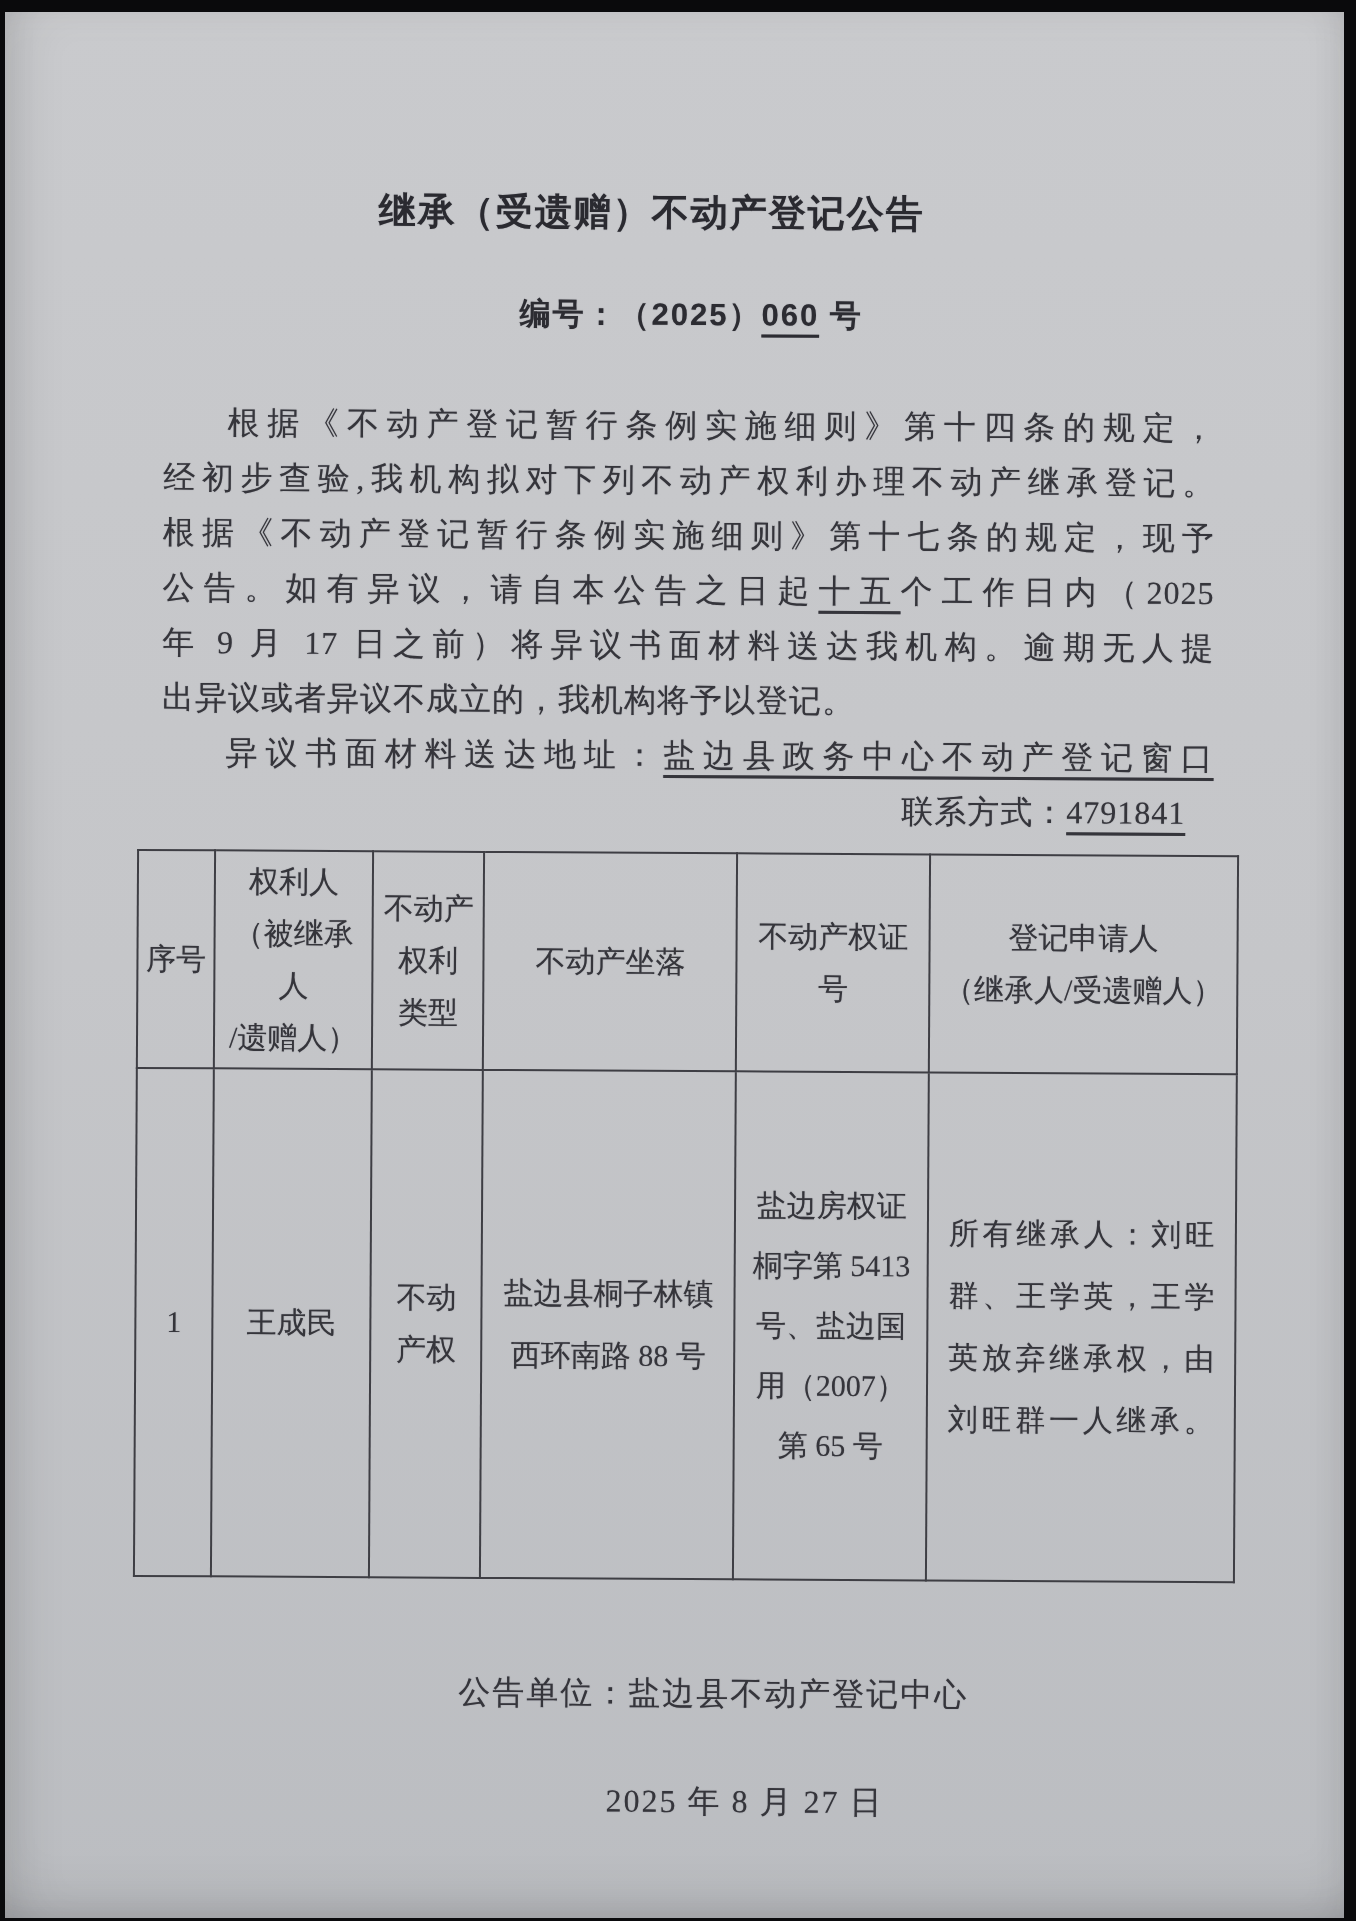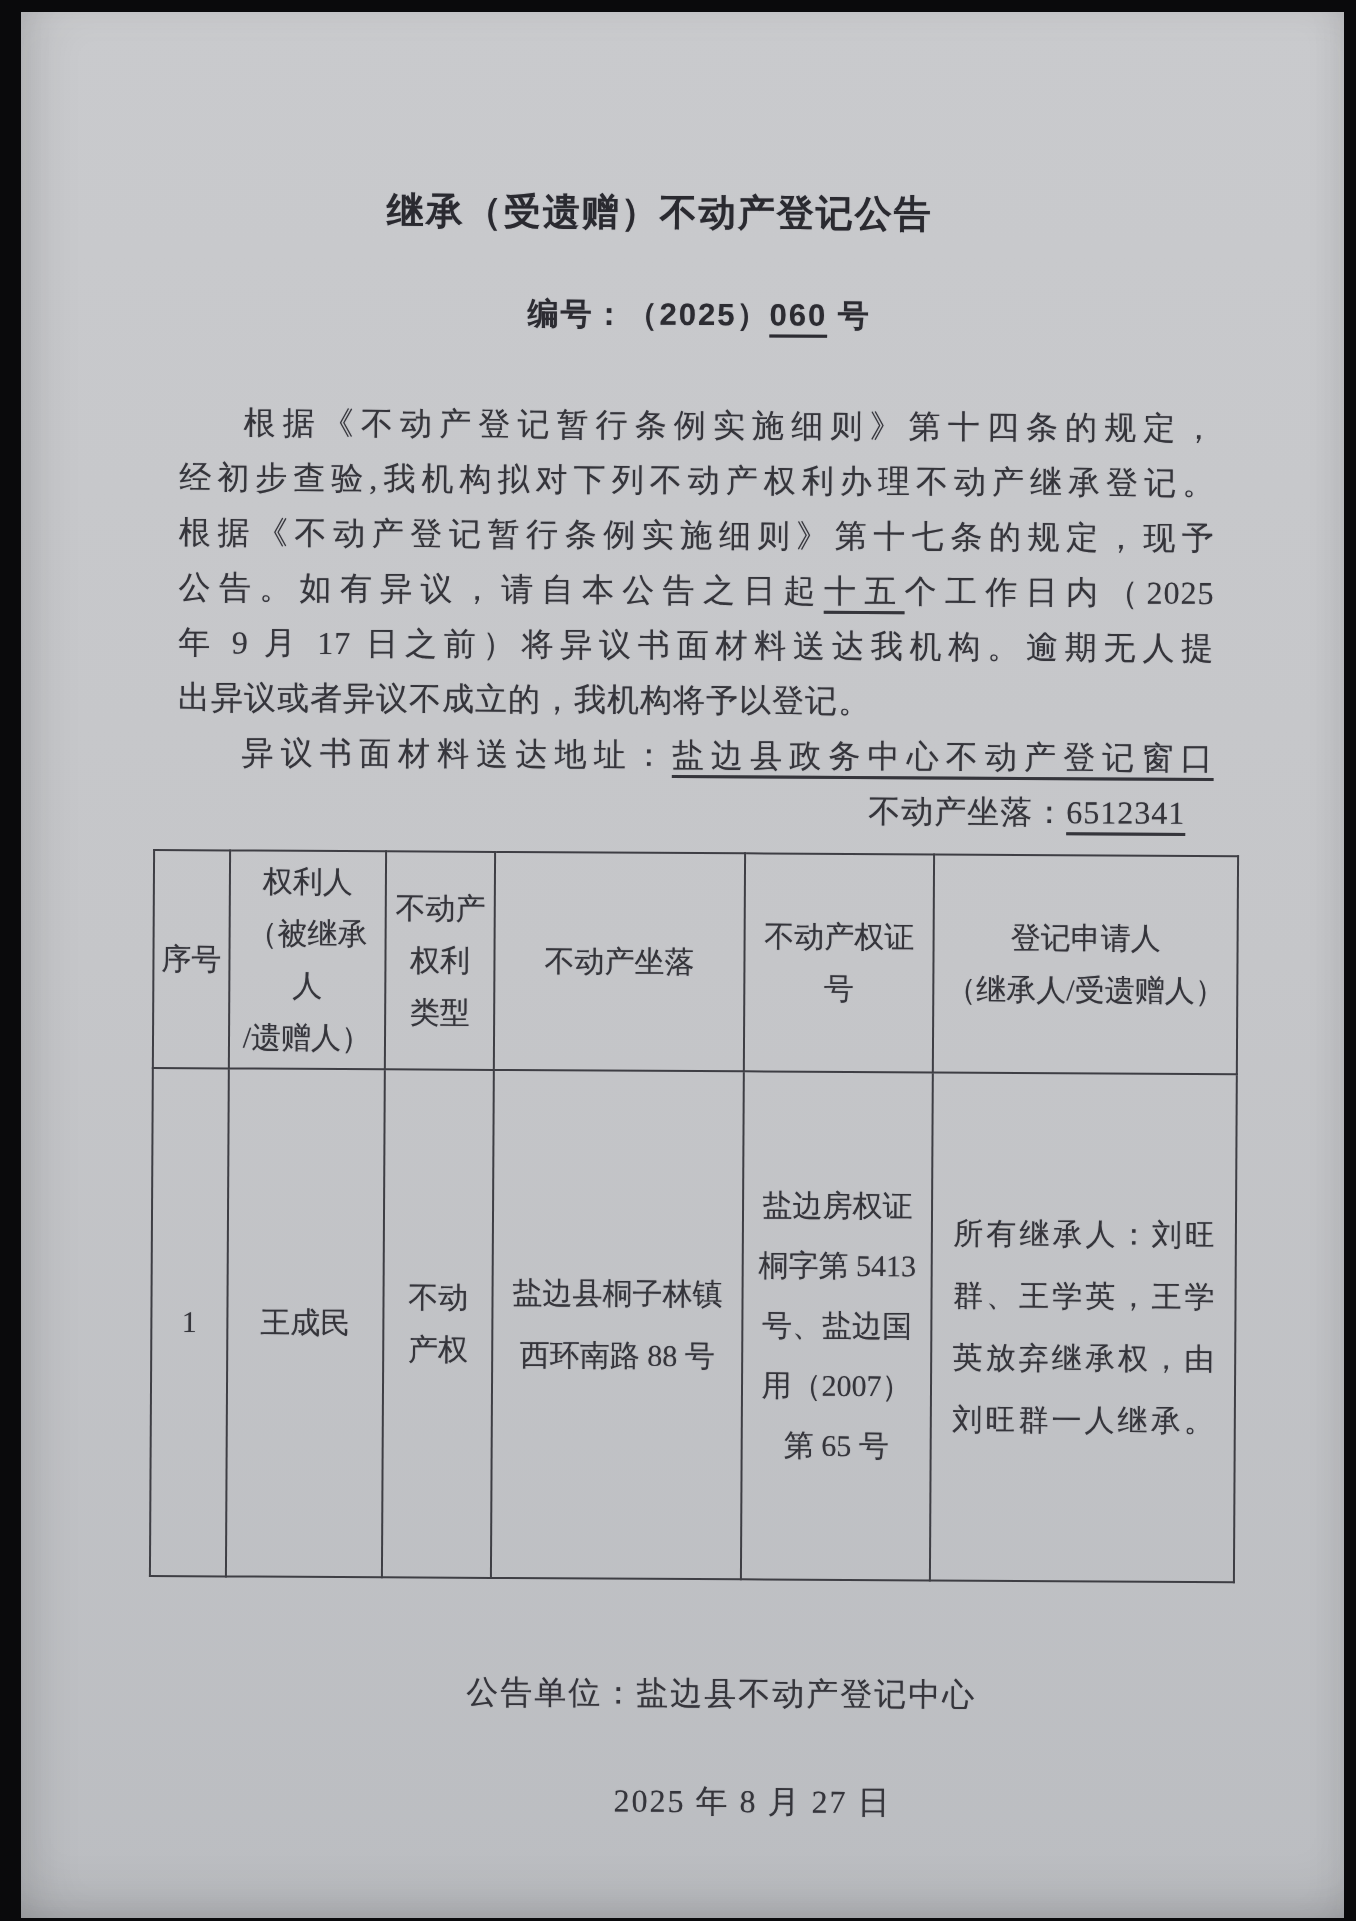--- a/index.html
+++ b/index.html
@@ -18,21 +18,20 @@
   }
   .paper{
     position:absolute;
     left:5px; top:12px; right:12px; bottom:3px;
     background:linear-gradient(180deg,#c9cacd 0%, #c5c6c9 50%, #bbbdc1 100%);
     box-shadow:
       inset 28px 0 55px -22px rgba(0,0,0,.14),
       inset -16px 0 45px -22px rgba(0,0,0,.12),
       inset 0 -34px 60px -26px rgba(0,0,0,.14),
       inset 0 20px 40px -20px rgba(255,255,255,.18);
-    margin-left: 16px;
   }
   .sheet{
     position:absolute; inset:0;
     transform:rotate(0.33deg);
     transform-origin:50% 45%;
     padding:0 105px 0 132px;
     text-shadow:0 0 1px rgba(70,70,80,.55);
   }
   
   .title{
@@ -125,21 +124,21 @@
     <div class="doc-no"><span>编号：（2025）</span><span class="u">060</span><span> 号</span></div>
 
     <div class="body-text">
       <div class="bline indent j">根据《不动产登记暂行条例实施细则》第十四条的规定，</div>
       <div class="bline j">经初步查验,我机构拟对下列不动产权利办理不动产继承登记。</div>
       <div class="bline j">根据《不动产登记暂行条例实施细则》第十七条的规定，现予</div>
       <div class="bline j"><span>公告。如有异议，请自本公告之日起</span><span class="u">十五</span><span>个工作日内（2025</span></div>
       <div class="bline j">年 9 月 17 日之前）将异议书面材料送达我机构。逾期无人提</div>
       <div class="bline">出异议或者异议不成立的，我机构将予以登记。</div>
       <div class="bline indent j"><span>异议书面材料送达地址：</span><span class="u">盐边县政务中心不动产登记窗口</span></div>
-      <div class="bline contact"><span>不动产坐落：</span><span class="u">6512341</span></div>
+      <div class="bline contact"><span>联系方式：</span><span class="u">4791841</span></div>
     </div>
 
     <table class="reg-table">
       <colgroup>
         <col style="width:7%">
         <col style="width:14.4%">
         <col style="width:10.1%">
         <col style="width:23%">
         <col style="width:17.5%">
         <col style="width:28%">

